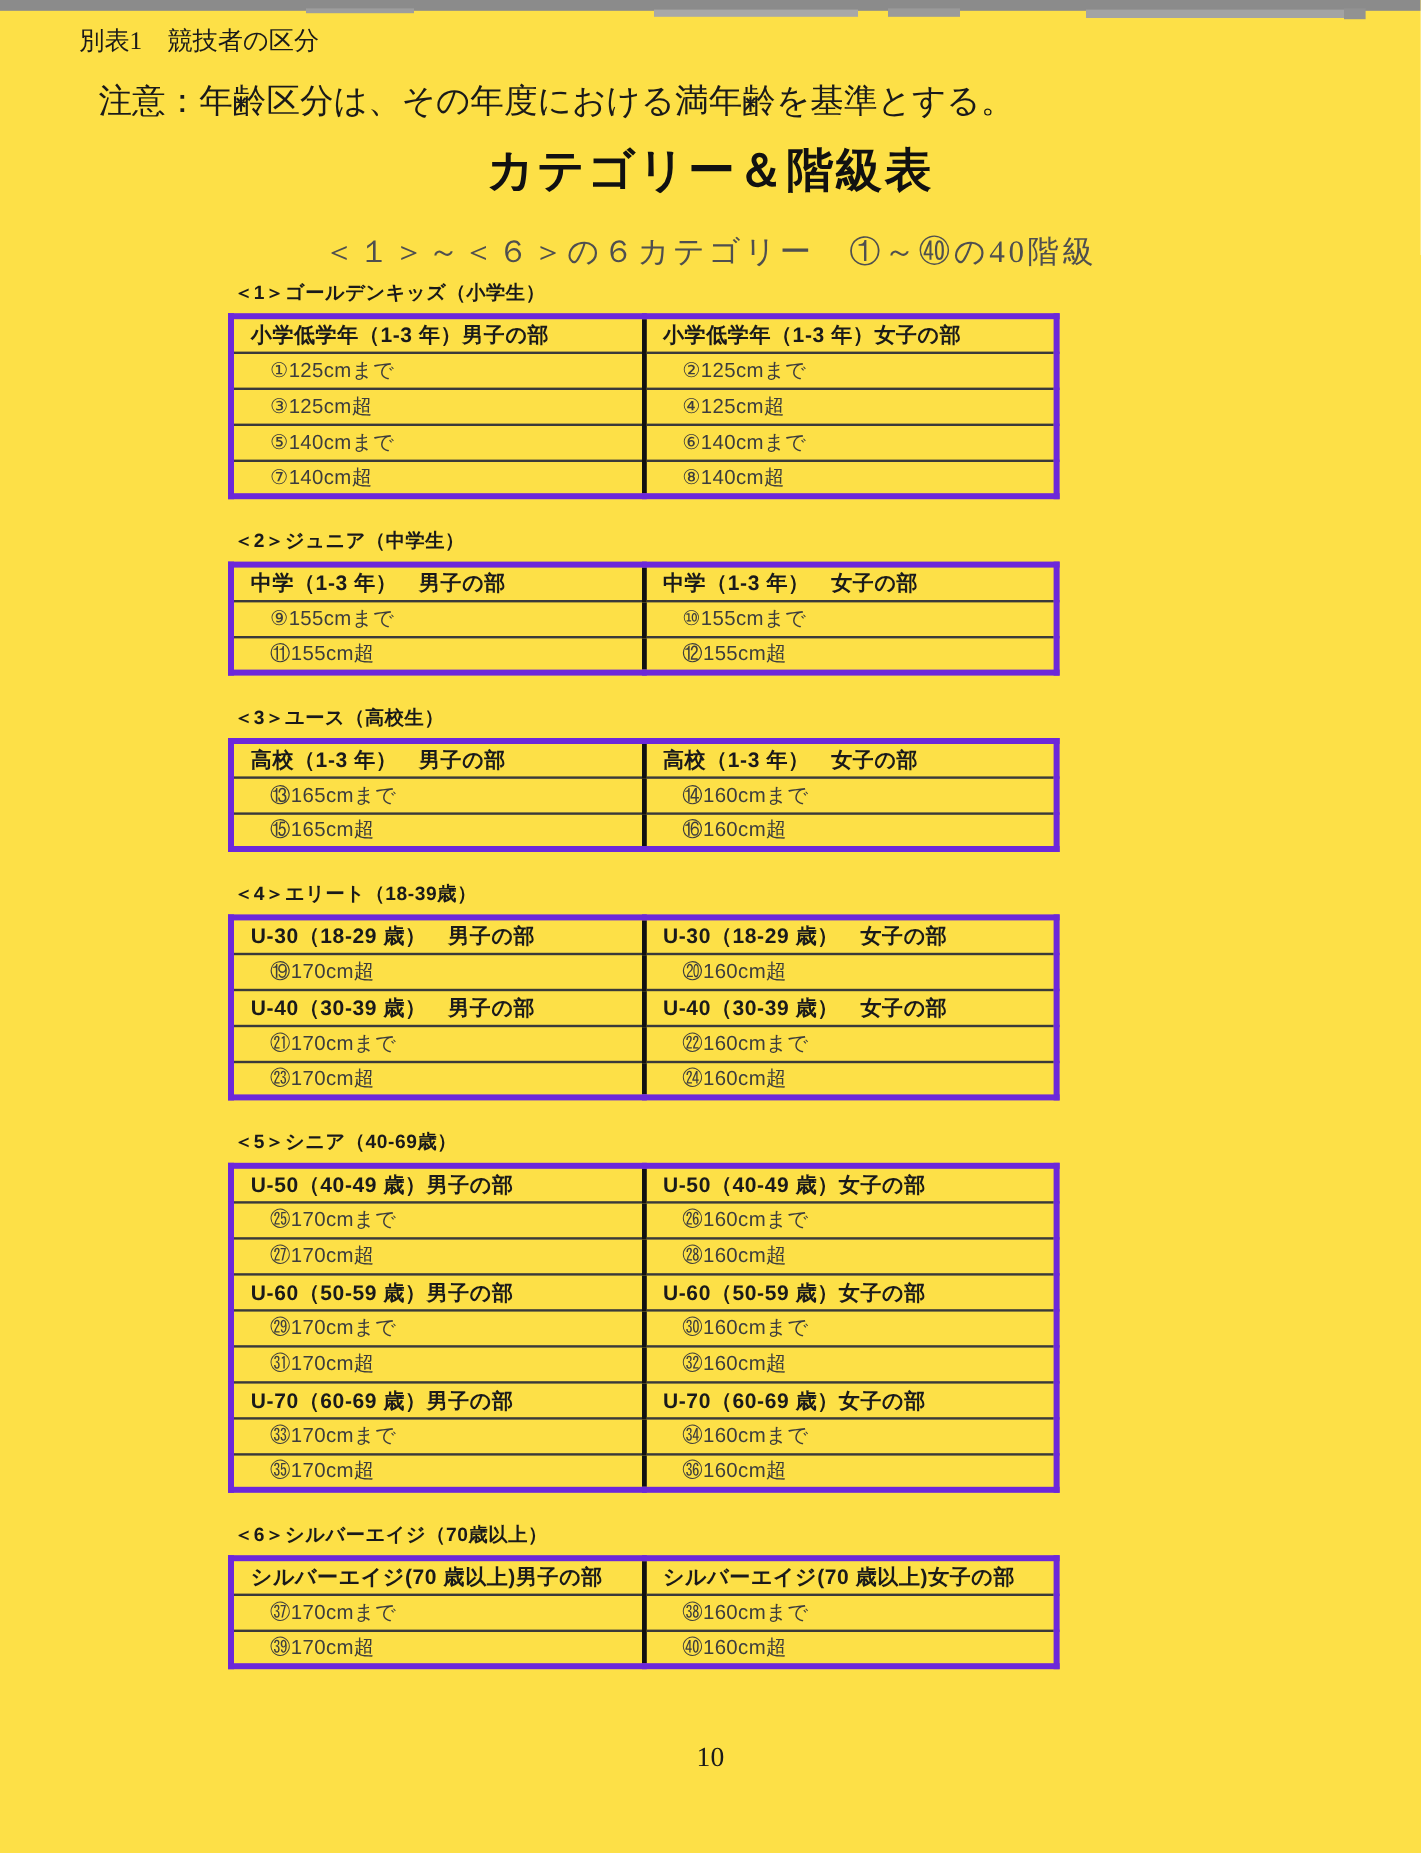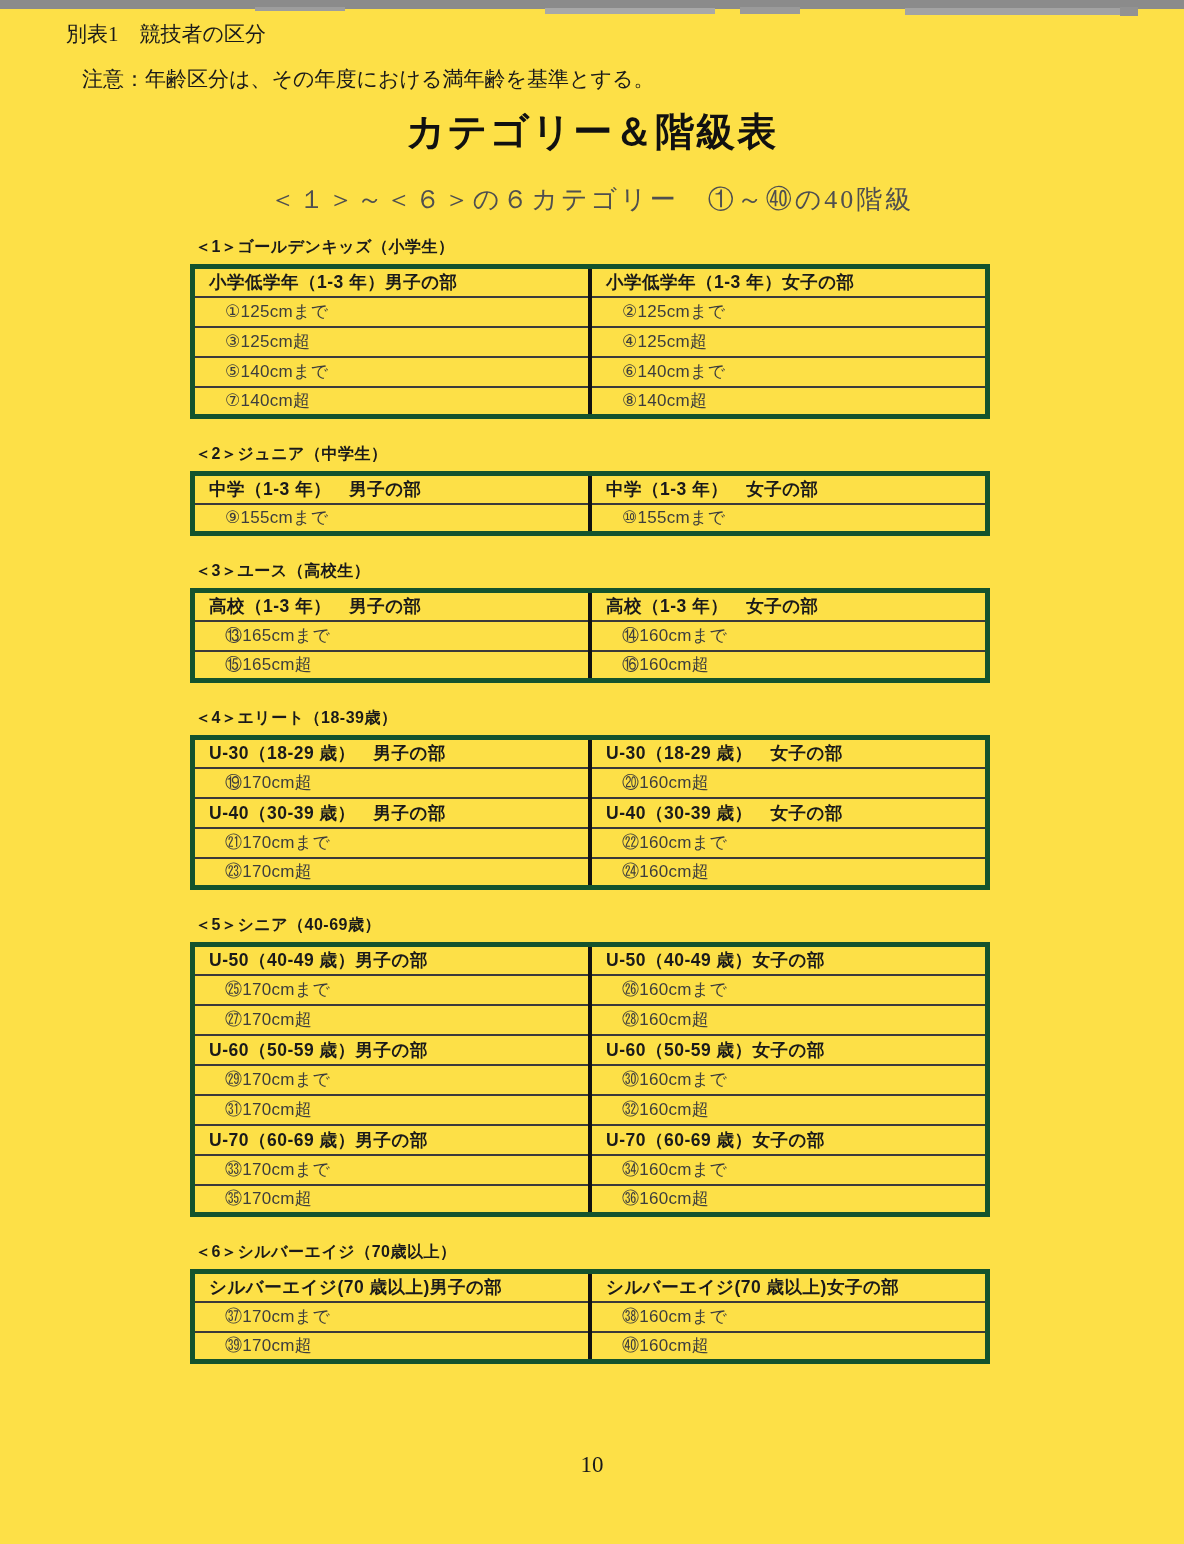--- a/index.html
+++ b/index.html
@@ -32,56 +32,56 @@
     padding: 20px 0 0 66px;
     font-family: "Liberation Serif", "DejaVu Serif", serif;
     font-size: 21px;
     color: #1a1a1a;
     white-space: pre;
   }
   .doc-note {
     margin-top: 17px;
     padding-left: 82px;
     font-family: "Liberation Serif", "DejaVu Serif", serif;
-    font-size: 21px;
+    font-size: 28px;
     color: #1a1a1a;
   }
   .main-title {
     margin-top: 12px;
     text-align: center;
     font-size: 39px;
     font-weight: bold;
     color: #111111;
     letter-spacing: 2px;
   }
   .subtitle {
     margin-top: 23px;
     text-align: center;
     font-family: Liberation Serif, serif;
     font-size: 26px;
     color: #4f4f4f;
     letter-spacing: 3px;
   }
 
-  .sections { margin: 20px 0 0 190px; width: 800px; }
+  .sections { margin: 7px 0 0 190px; width: 800px; }
 
   .category-section { margin-bottom: 25px; }
   .section-label {
     font-size: 16px;
     font-weight: bold;
     color: #1a1a1a;
     margin-bottom: 6px;
     padding-left: 5px;
     letter-spacing: 0.5px;
   }
 
   table.class-table {
-    width: 800px;
+    width: 693px;
     border-collapse: collapse;
-    border: 5px solid #14532d;
+    border: 5px solid #6d28d9;
     table-layout: fixed;
   }
   table.class-table tr { height: 30px; }
   table.class-table th,
   table.class-table td {
     width: 50%;
     border-top: 2px solid #3a3a3a;
     border-bottom: 2px solid #3a3a3a;
     vertical-align: middle;
   }
@@ -164,20 +164,24 @@
         <table class="class-table">
           <tbody>
             <tr>
               <th>中学（1-3 年）　男子の部</th>
               <th>中学（1-3 年）　女子の部</th>
             </tr>
             <tr>
               <td>⑨155cmまで</td>
               <td>⑩155cmまで</td>
             </tr>
+            <tr>
+              <td>⑪155cm超</td>
+              <td>⑫155cm超</td>
+            </tr>
           </tbody>
         </table>
       </section>
       <section class="category-section">
         <div class="section-label">＜3＞ユース（高校生）</div>
         <table class="class-table">
           <tbody>
             <tr>
               <th>高校（1-3 年）　男子の部</th>
               <th>高校（1-3 年）　女子の部</th>

